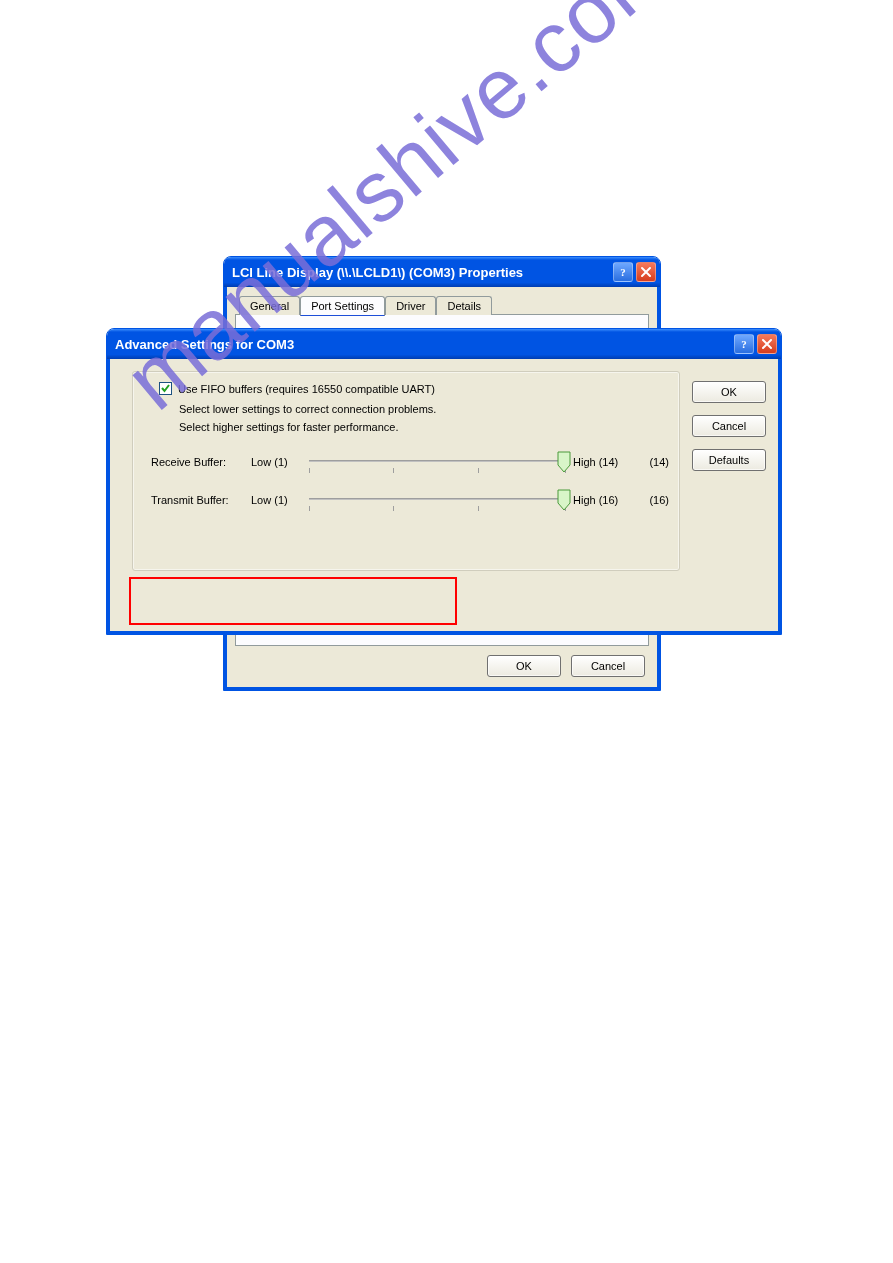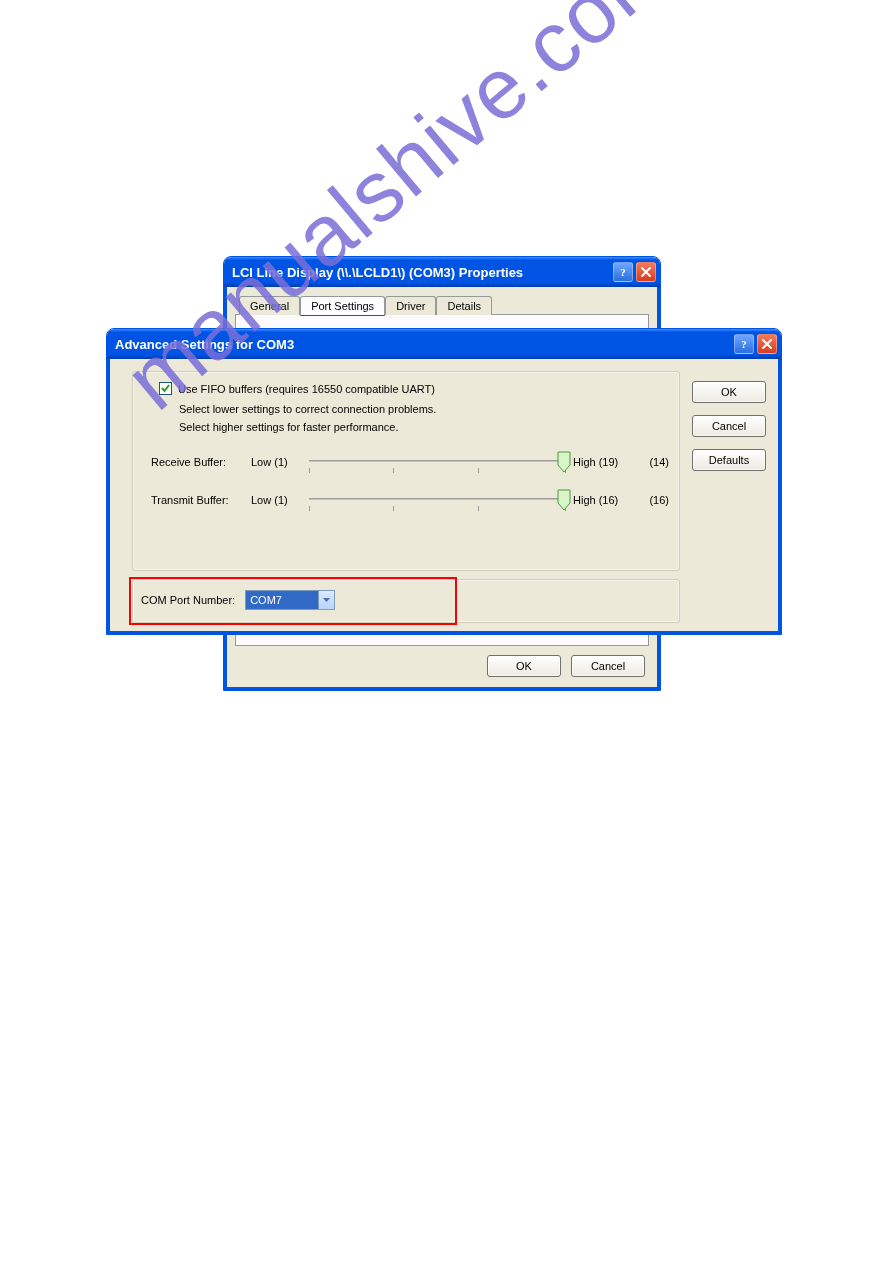--- a/index.html
+++ b/index.html
@@ -325,21 +325,21 @@
           <span class="tick" style="left:0%"></span>
           <span class="tick" style="left:33%"></span>
           <span class="tick" style="left:66%"></span>
           <span class="tick" style="left:100%"></span>
           <span class="thumb" style="left:calc(100% - 8px)">
             <svg width="14" height="22" viewBox="0 0 14 22">
                 <path d="M1 1 H13 V14 L7 21 L1 14 Z" fill="#d8f5c8" stroke="#4a9a3a"></path>
               </svg>
           </span>
         </div>
-        <span class="sr-high">High (19)</span>
+        <span class="sr-high">High (14)</span>
         <span class="sr-val">(14)</span>
       </div>
 
       <div class="slider-row">
         <span class="sr-label">Transmit Buffer:</span>
         <span class="sr-low">Low (1)</span>
         <div class="slider-track">
           <div class="track-line"></div>
           <span class="tick" style="left:0%"></span>
           <span class="tick" style="left:33%"></span>
@@ -349,33 +349,20 @@
             <svg width="14" height="22" viewBox="0 0 14 22">
                 <path d="M1 1 H13 V14 L7 21 L1 14 Z" fill="#d8f5c8" stroke="#4a9a3a"></path>
               </svg>
           </span>
         </div>
         <span class="sr-high">High (16)</span>
         <span class="sr-val">(16)</span>
       </div>
     </div>
 
-    <div class="groupbox-bottom">
-      <div class="portrow">
-        <span>COM Port Number:</span>
-        <div class="combo">
-          <span class="combo-sel">COM7</span>
-          <span class="combo-btn">
-            <svg width="9" height="9" viewBox="0 0 9 9">
-                <path d="M1 2 L4.5 6 L8 2 Z" fill="#4b6eaf"></path>
-              </svg>
-          </span>
-        </div>
-      </div>
-    </div>
 
     <div class="redbox"></div>
 
     <div class="side-btns">
       <div class="xp-btn">OK</div>
       <div class="xp-btn">Cancel</div>
       <div class="xp-btn">Defaults</div>
     </div>
   </div>
 </div>

